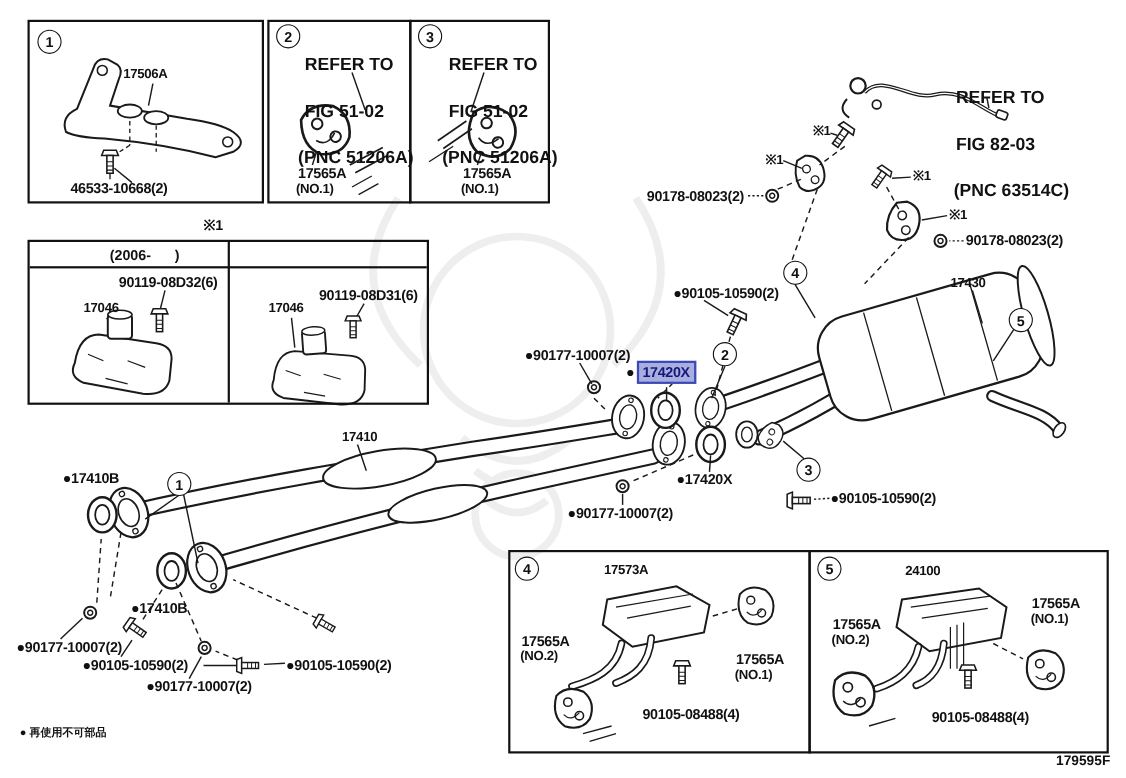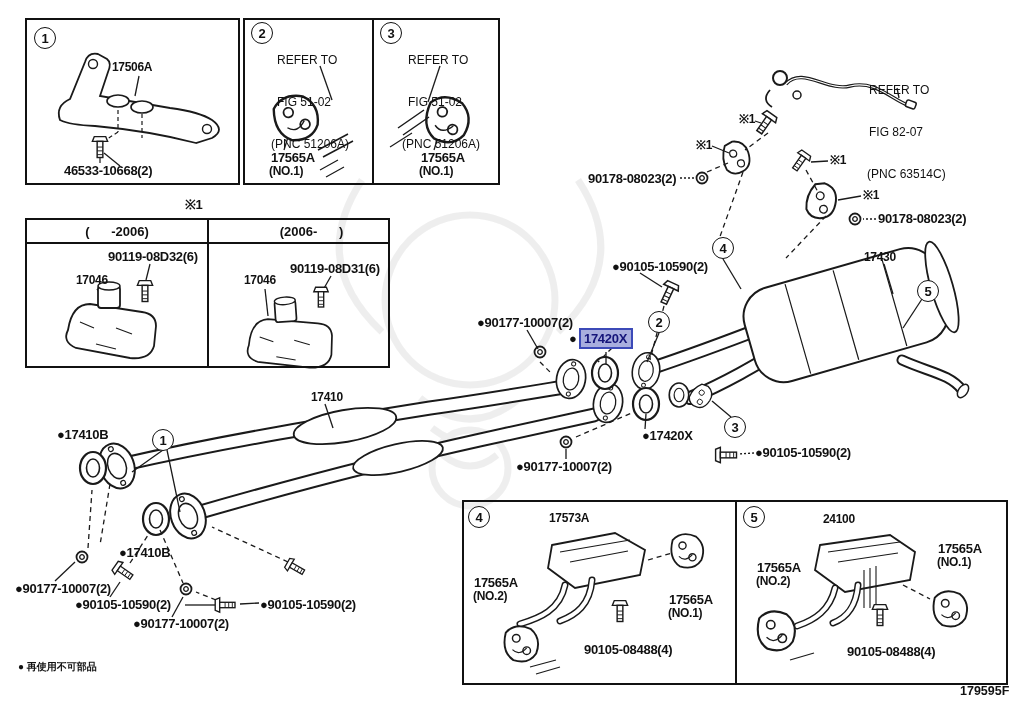--- a/index.html
+++ b/index.html
@@ -3,21 +3,21 @@
 <meta charset="utf-8">
 <style>
   html,body{margin:0;padding:0;background:#fff;}
   .stage{position:relative;width:1024px;height:707px;background:#fff;overflow:hidden;
          font-family:"Liberation Sans",sans-serif;color:#111;}
   .art{position:absolute;left:0;top:0;pointer-events:none;}
   .lbl{position:absolute;font-weight:bold;font-size:13px;line-height:13px;
        white-space:nowrap;letter-spacing:-0.3px;color:#111;}
   .lbl-lg{font-size:12px;line-height:15px;}
   .lbl-sm{font-size:12px;line-height:12px;}
-  .refer{position:absolute;font-weight:normal;font-size:12px;line-height:14px;white-space:pre;}
+  .refer{position:absolute;font-weight:bold;font-size:16px;line-height:14px;white-space:pre;}
   .callout{position:absolute;width:22px;height:22px;border:1.7px solid #111;border-radius:50%;
            background:#fff;display:flex;align-items:center;justify-content:center;
            font-weight:bold;font-size:13px;box-sizing:border-box;z-index:5;}
   .inset{position:absolute;border:2px solid #111;box-sizing:border-box;background:transparent;}
   .vt{position:absolute;border:2px solid #111;box-sizing:border-box;}
   .vt-head{position:absolute;left:0;top:0;right:0;height:24px;border-bottom:2px solid #111;
            display:flex;box-sizing:border-box;}
   .vt-cell{flex:0 0 auto;display:flex;align-items:center;justify-content:center;
            font-weight:bold;font-size:13px;white-space:pre;box-sizing:border-box;}
   .vt-div{position:absolute;top:0;bottom:0;width:2px;background:#111;}
@@ -263,21 +263,20 @@
     <path d="M903,585 L930,599" stroke="#1a1a1a" stroke-width="1.3" stroke-dasharray="5 4" fill="none"></path>
     <path d="M790,660 L814,653" stroke="#1a1a1a" stroke-width="1.2" fill="none"></path>
   </g>
 </svg>
 
 <div class="inset" style="left:25px;top:18px;width:215px;height:167px;"></div>
 <div class="inset" style="left:243px;top:18px;width:131px;height:167px;"></div>
 <div class="inset" style="left:372px;top:18px;width:128px;height:167px;"></div>
 <div class="vt" style="left:25px;top:218px;width:365px;height:150px;">
   <div class="vt-head">
-    <div class="vt-cell" style="width:180px;">(      -2006)</div>
     <div class="vt-cell" style="width:209px;">(2006-      )</div>
   </div>
   <div class="vt-div" style="left:180px;"></div>
 </div>
 <div class="inset" style="left:462px;top:500px;width:275px;height:185px;"></div>
 <div class="inset" style="left:735px;top:500px;width:273px;height:185px;"></div>
 
 <div class="callout" style="left:34px;top:27px;">1</div>
 <div class="callout" style="left:251px;top:22px;">2</div>
 <div class="callout" style="left:380px;top:22px;">3</div>
@@ -323,40 +322,40 @@
 
 <span class="lbl lbl-lg" style="left:823px;top:512px;">24100</span>
 <span class="lbl" style="left:757px;top:561px;">17565A</span>
 <span class="lbl lbl-sm" style="left:756px;top:575px;">(NO.2)</span>
 <span class="lbl" style="left:938px;top:542px;">17565A</span>
 <span class="lbl lbl-sm" style="left:937px;top:556px;">(NO.1)</span>
 <span class="lbl" style="left:847px;top:645px;">90105-08488(4)</span>
 
 <div class="refer" style="left:869px;top:55px;">
   <div>REFER TO</div>
-  <div>FIG 82-07</div>
+  <div>FIG 82-03</div>
   <div style="margin-left:-2px;">(PNC 63514C)</div>
 </div>
 
 <span class="lbl" style="left:588px;top:172px;">90178-08023(2)</span>
 <span class="lbl lbl-sm" style="left:739px;top:113px;">※1</span>
 <span class="lbl lbl-sm" style="left:696px;top:139px;">※1</span>
 <span class="lbl lbl-sm" style="left:830px;top:154px;">※1</span>
 <span class="lbl lbl-sm" style="left:863px;top:189px;">※1</span>
 <span class="lbl" style="left:878px;top:212px;">90178-08023(2)</span>
 <span class="lbl lbl-lg" style="left:864px;top:250px;">17430</span>
 <span class="lbl" style="left:612px;top:260px;">●90105-10590(2)</span>
 <span class="lbl" style="left:477px;top:316px;">●90177-10007(2)</span>
 
 <span class="lbl" style="left:569px;top:332px;">●</span>
 <div class="hl-box" style="left:579px;top:328px;">17420X</div>
 
 <span class="lbl lbl-lg" style="left:311px;top:390px;">17410</span>
 <span class="lbl" style="left:57px;top:428px;">●17410B</span>
-<span class="lbl" style="left:642px;top:429px;">●17420X</span>
+<span class="lbl" style="left:615px;top:429px;">●17420X</span>
 <span class="lbl" style="left:516px;top:460px;">●90177-10007(2)</span>
 <span class="lbl" style="left:755px;top:446px;">●90105-10590(2)</span>
 <span class="lbl" style="left:119px;top:546px;">●17410B</span>
 <span class="lbl" style="left:15px;top:582px;">●90177-10007(2)</span>
 <span class="lbl" style="left:75px;top:598px;">●90105-10590(2)</span>
 <span class="lbl" style="left:260px;top:598px;">●90105-10590(2)</span>
 <span class="lbl" style="left:133px;top:617px;">●90177-10007(2)</span>
 
 <div class="legend" style="left:18px;top:660px;">● 再使用不可部品</div>
 <div class="legend" style="left:18px;top:716px;">● Non-reusable part</div>

